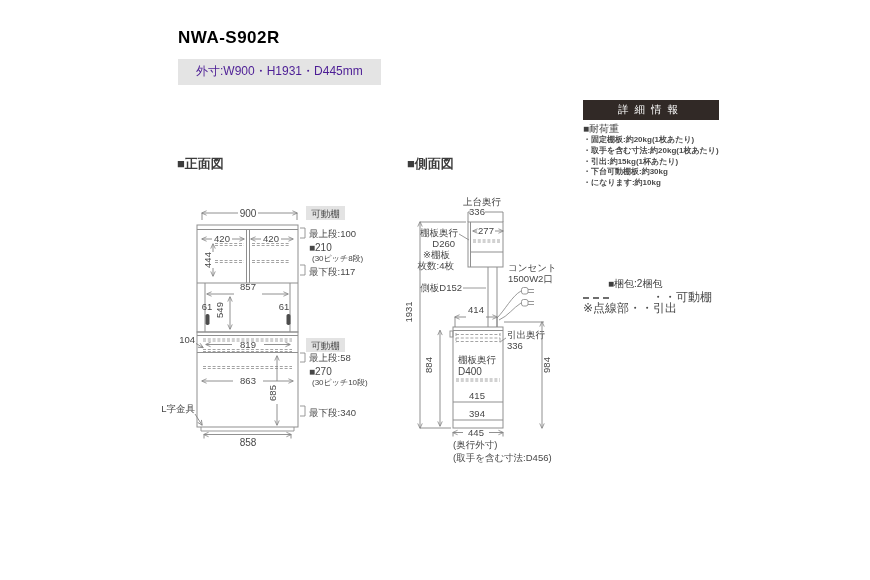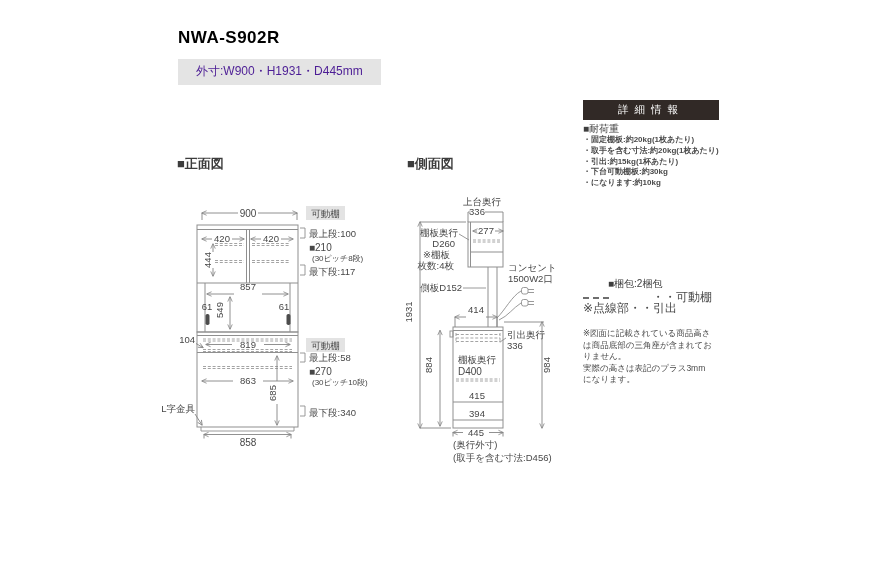--- a/index.html
+++ b/index.html
@@ -245,20 +245,13 @@
   <div class="info-block" id="block-legend">
     <div class="legend-row">
       <span class="legend-swatch"></span>
       <span>・・可動棚</span>
     </div>
     <div class="legend-row">
       <span>※点線部・・引出</span>
     </div>
   </div>
 
-  <div class="info-block" id="block-note">
-    <div id="note-text">※図面に記載されている商品高さ
-は商品底部の三角座が含まれてお
-りません。
-実際の高さは表記のプラス3mm
-になります。</div>
-  </div>
 </div>
 
 </body></html>

